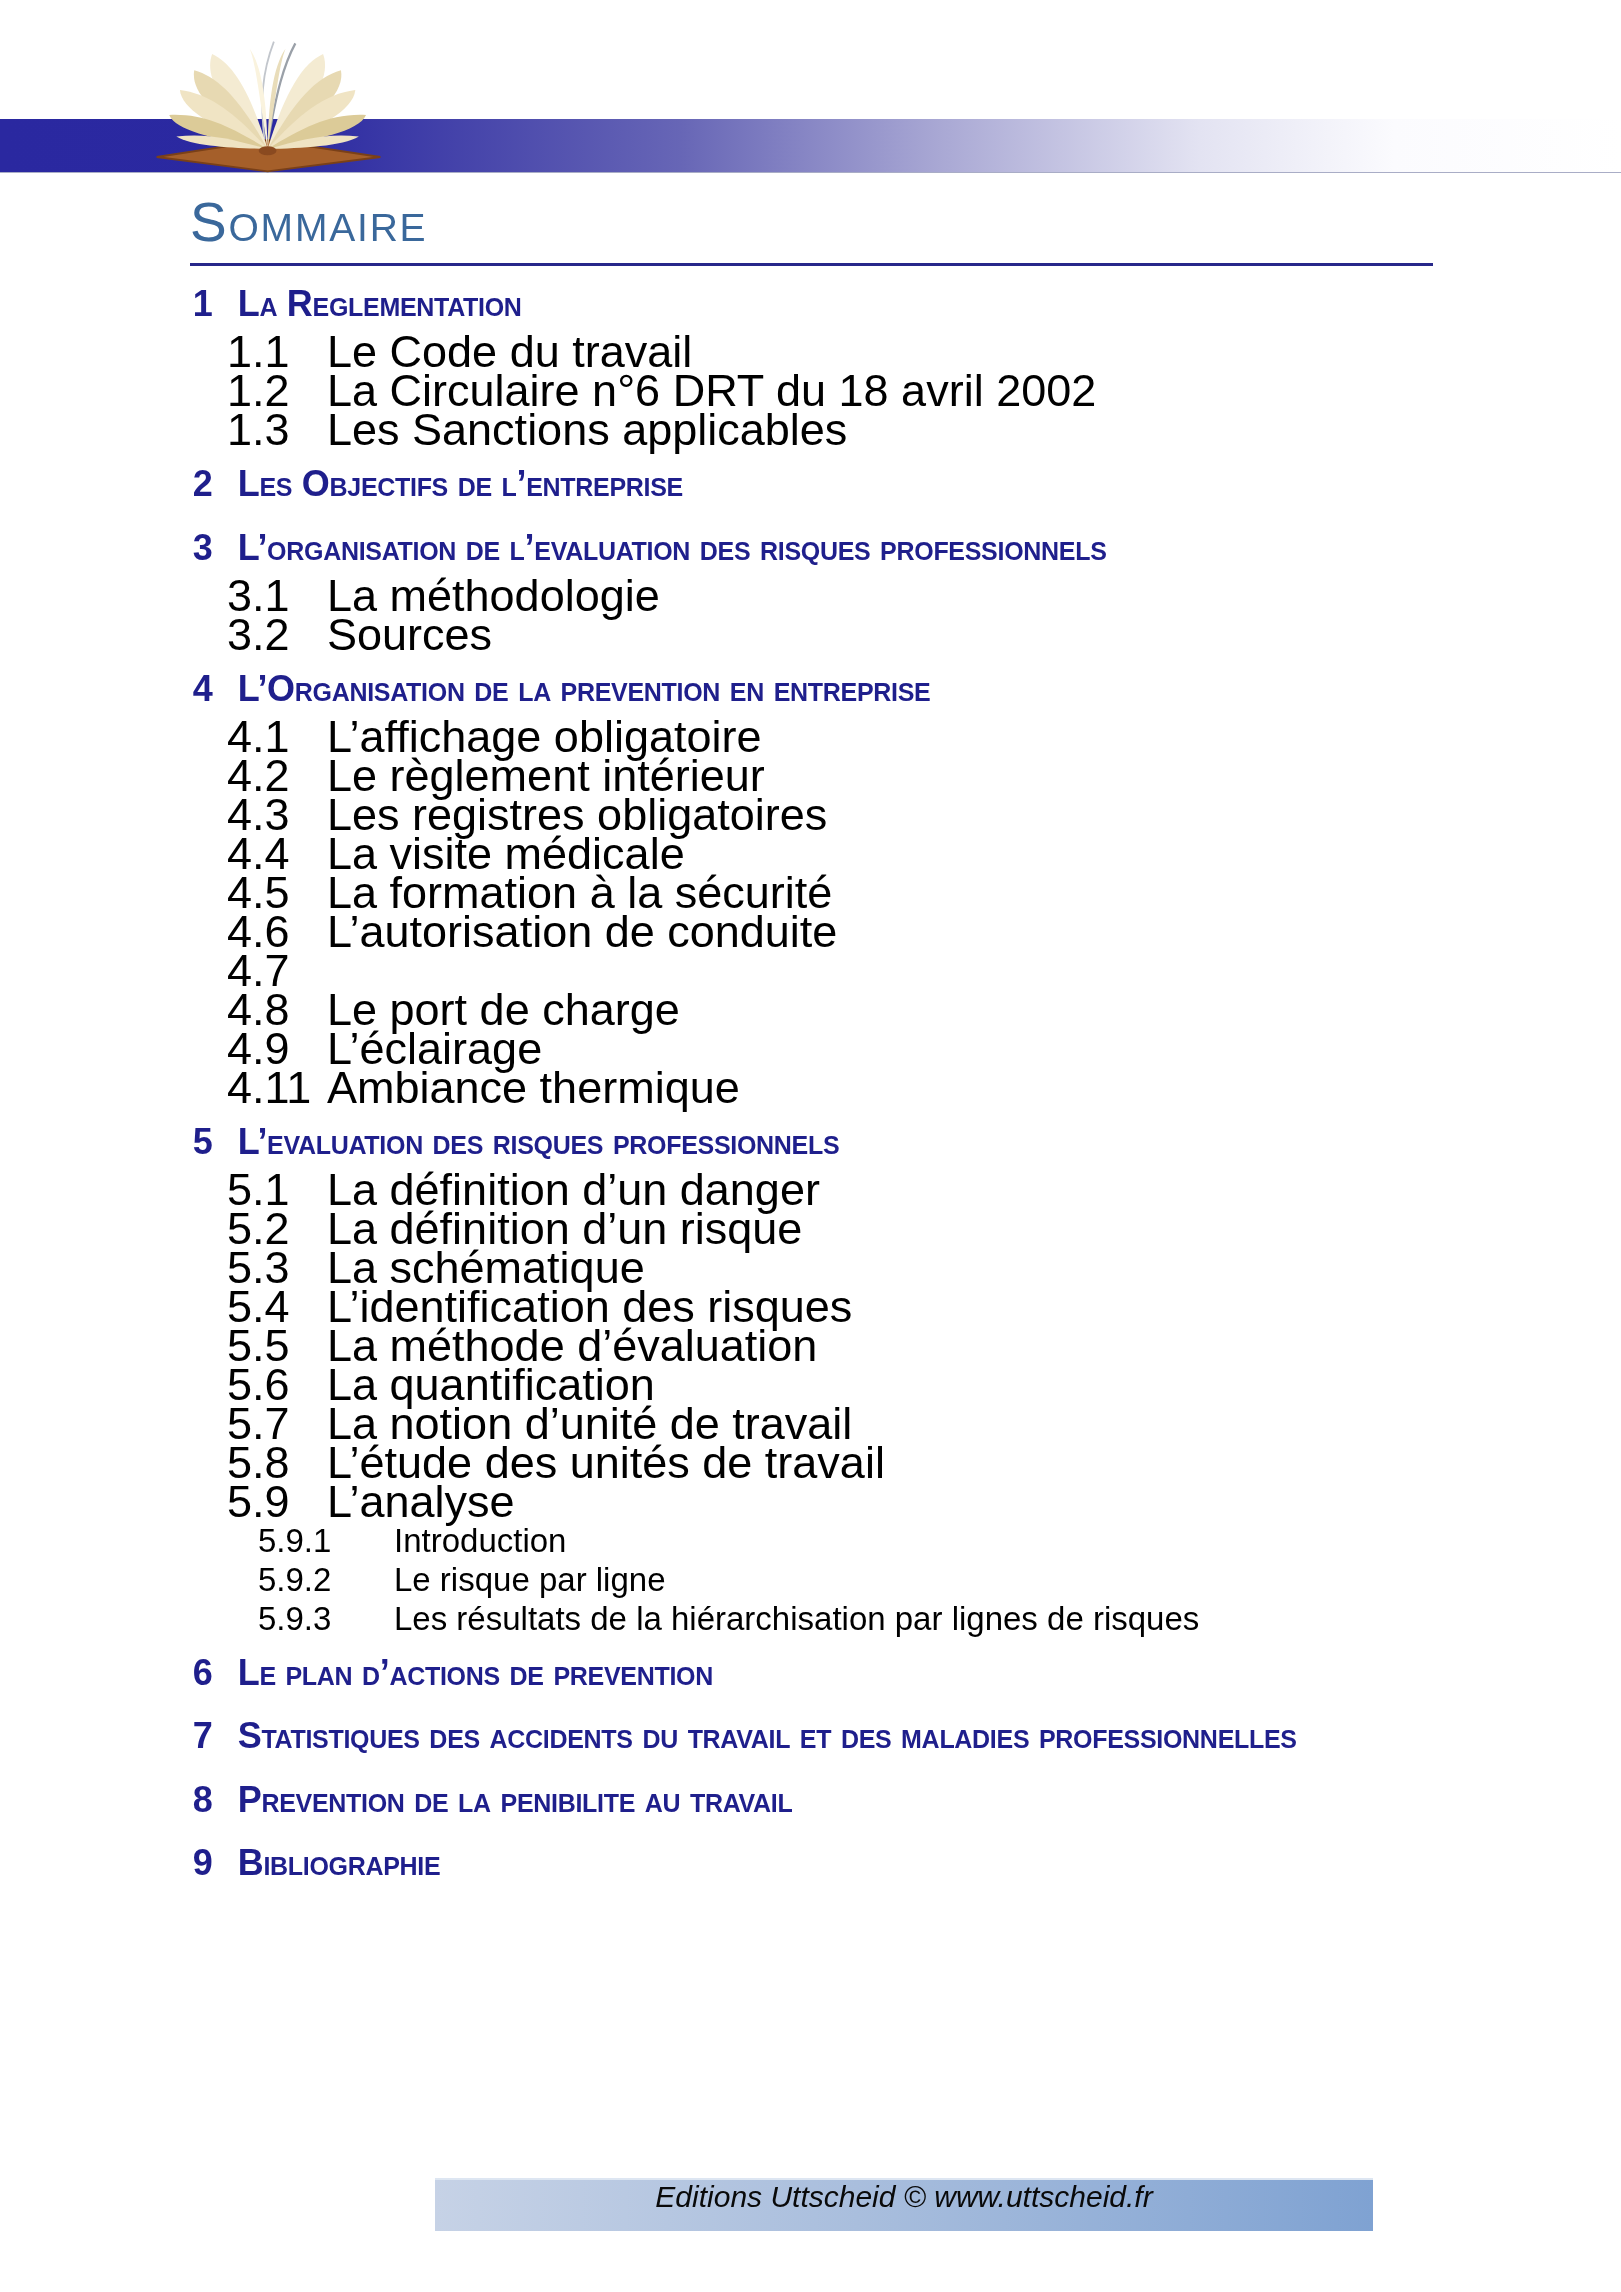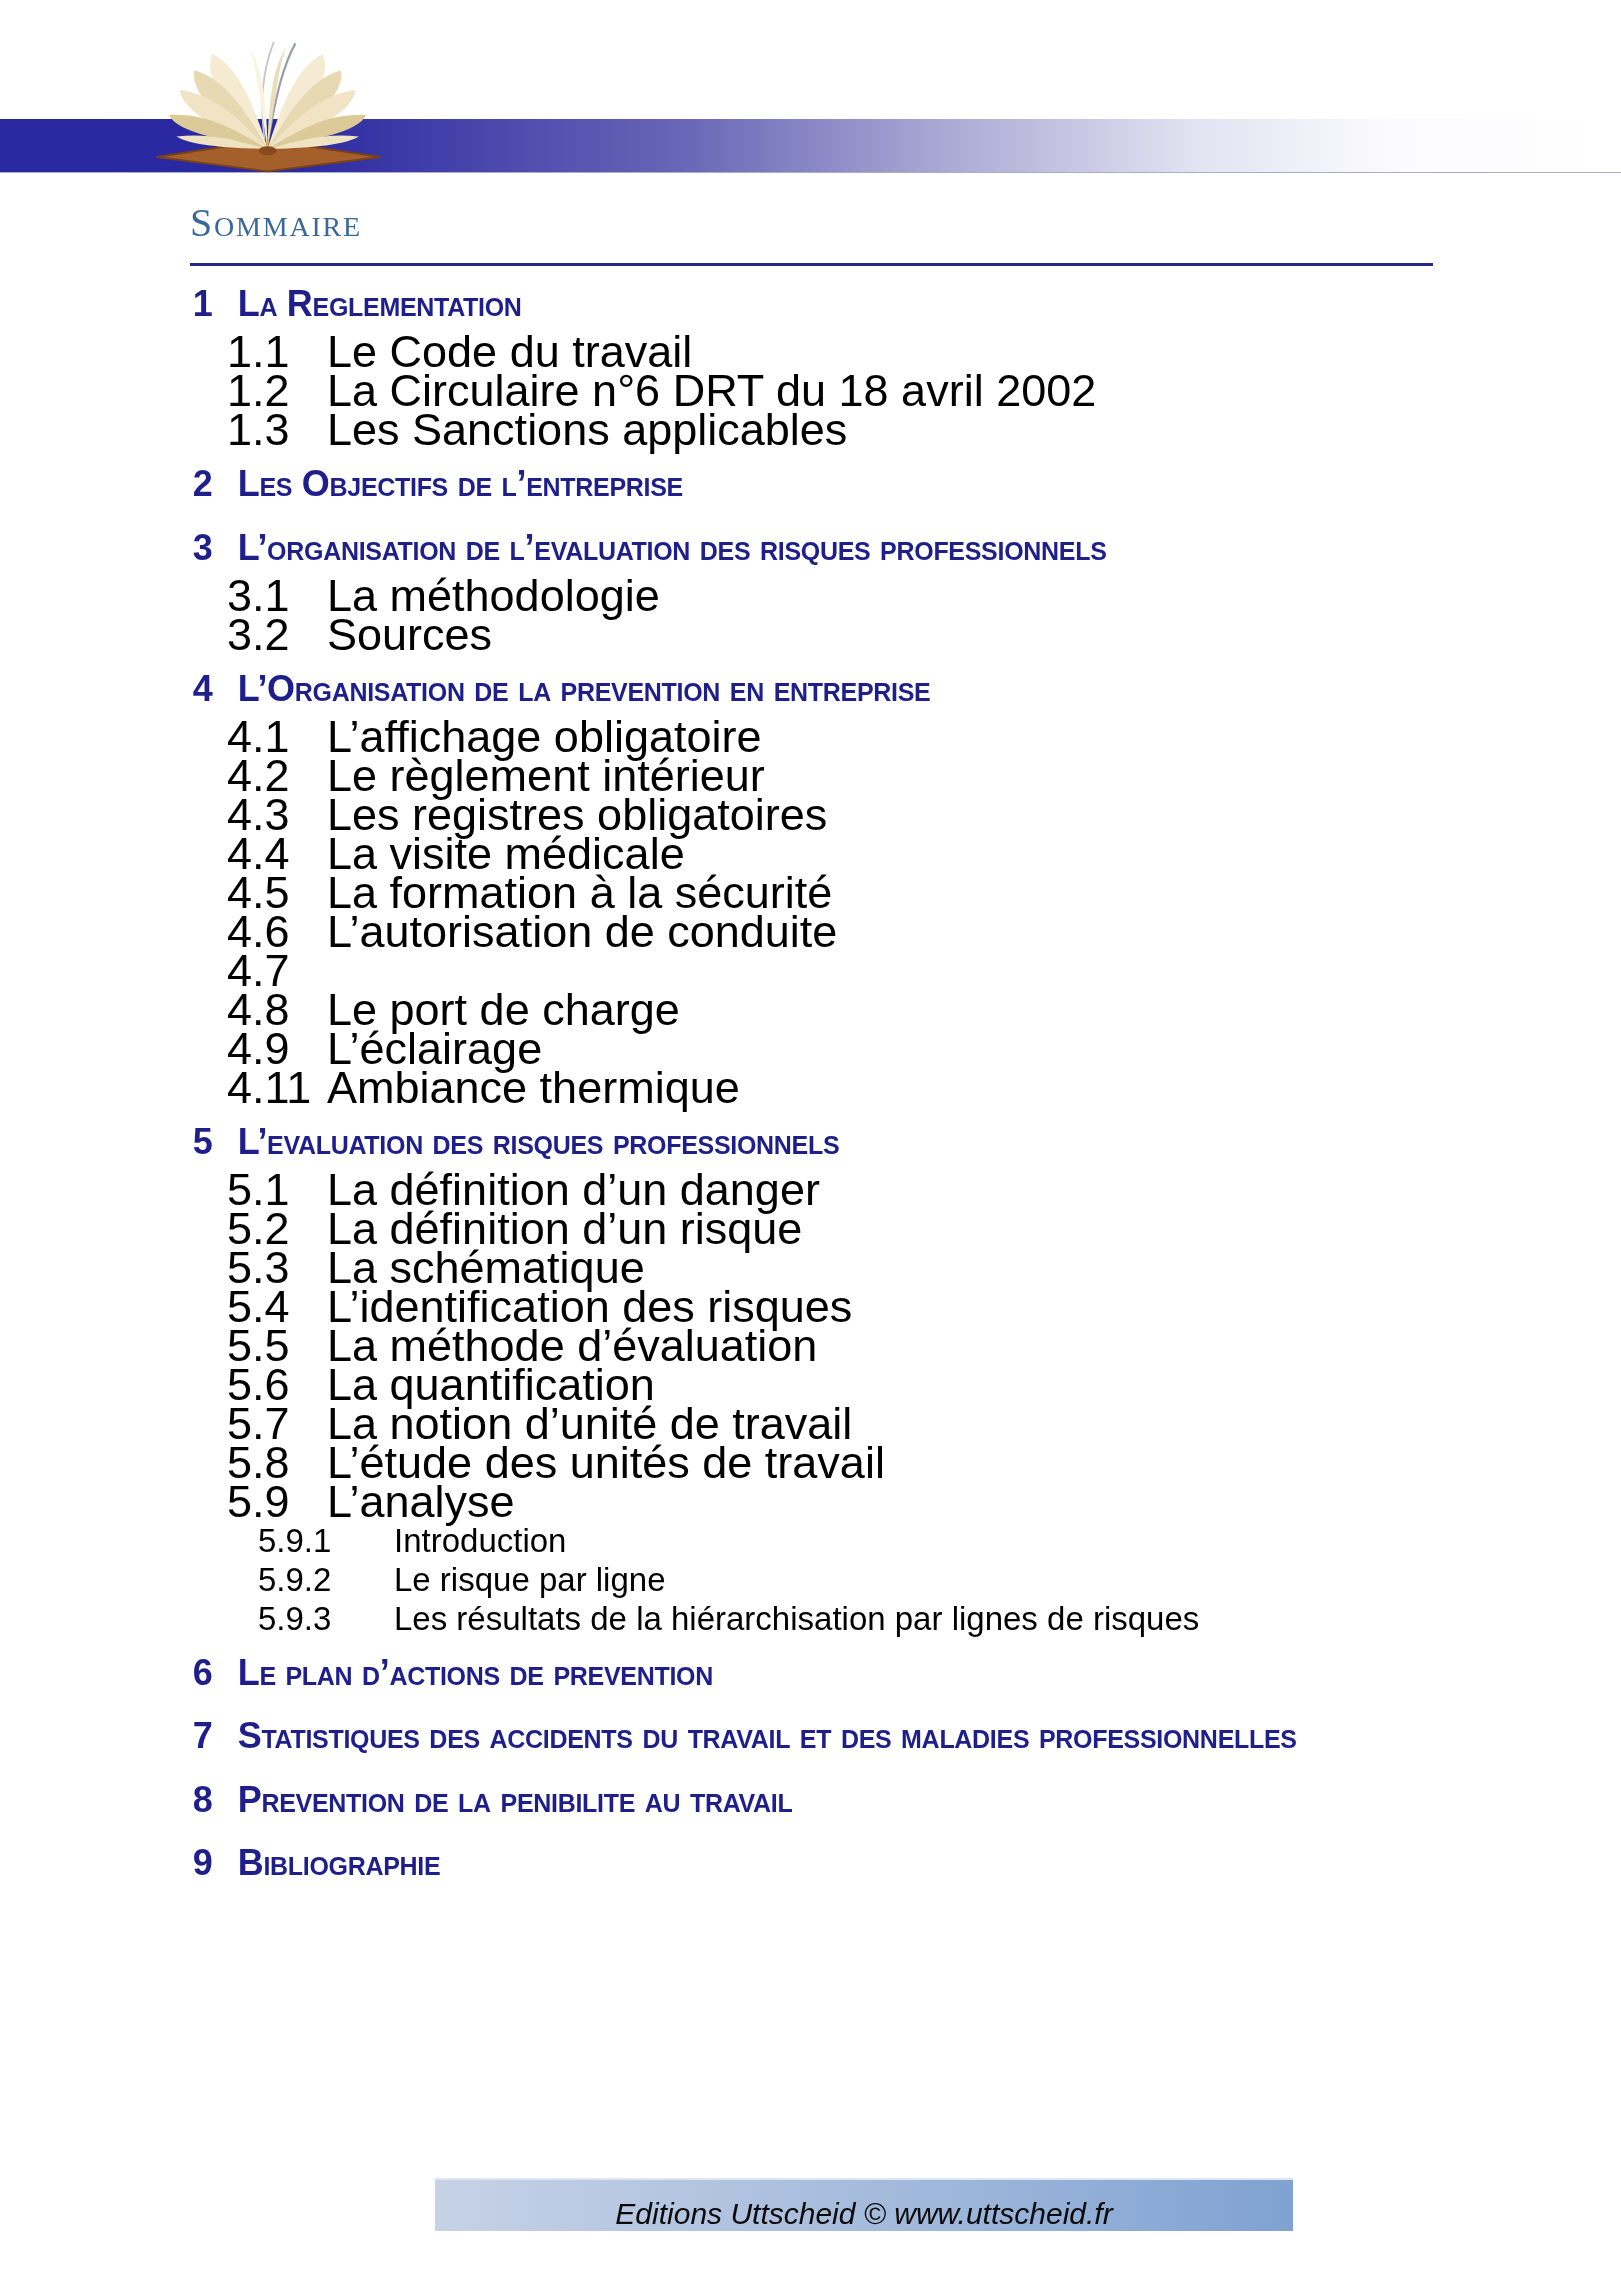--- a/index.html
+++ b/index.html
@@ -13,22 +13,22 @@
   
   .header-band{
     position:absolute;left:0;top:119px;width:1621px;height:53px;
     background:linear-gradient(90deg,#2a28a0 0%,#2b29a1 18%,#6766b6 42%,#a9a8d4 58%,#e3e3f2 74%,#fbfbfe 86%,#ffffff 100%);
     border-bottom:1.8px solid #a9adc6;
   }
   .book{position:absolute;left:142px;top:38px;width:253px;height:136px;}
   
   .doc-title{
     position:absolute;left:190px;top:191px;
-    font-size:40px;line-height:63px;font-variant:small-caps;
-    letter-spacing:1.8px;color:#3a689b;font-family:Liberation Serif, serif;
+    font-size:55px;line-height:63px;font-variant:small-caps;
+    letter-spacing:1.8px;color:#3a689b;
   }
   .title-rule{
     position:absolute;left:190px;top:263px;width:1243px;height:2.7px;
     background:#28288a;
   }
   
   .toc{
     position:absolute;left:190px;top:269px;width:1245px;
     color:#000;
   }
@@ -38,24 +38,24 @@
     margin-top:7.2px;font-variant:small-caps;letter-spacing:-0.3px;
   }
   .lvl1 .num{flex:0 0 45px;margin-left:2.7px;}
   .lvl2{font-size:45px;line-height:39px;}
   .lvl2 .num{flex:0 0 100px;margin-left:37px;}
   .lvl3{font-size:33px;line-height:39px;}
   .lvl3 .num{flex:0 0 136px;margin-left:68px;}
   .txt{flex:1 1 auto;}
   
   .footer-band{
-    position:absolute;left:435px;top:2178px;width:858px;height:51px;
+    position:absolute;left:435px;top:2178px;width:938px;height:51px;
     background:linear-gradient(90deg,#c6d2e6 0%,#a9bedd 45%,#7fa2d2 100%);
     border-top:2.7px solid #dde6f2;
-    display:flex;align-items:flex-end;justify-content:center;
+    display:flex;align-items:flex-start;justify-content:center;
     font-size:30px;font-style:italic;color:#0a0a0a;
   }
 </style>
 </head>
 <body>
 
 <div class="page">
 
   <div class="header-band"></div>
 

